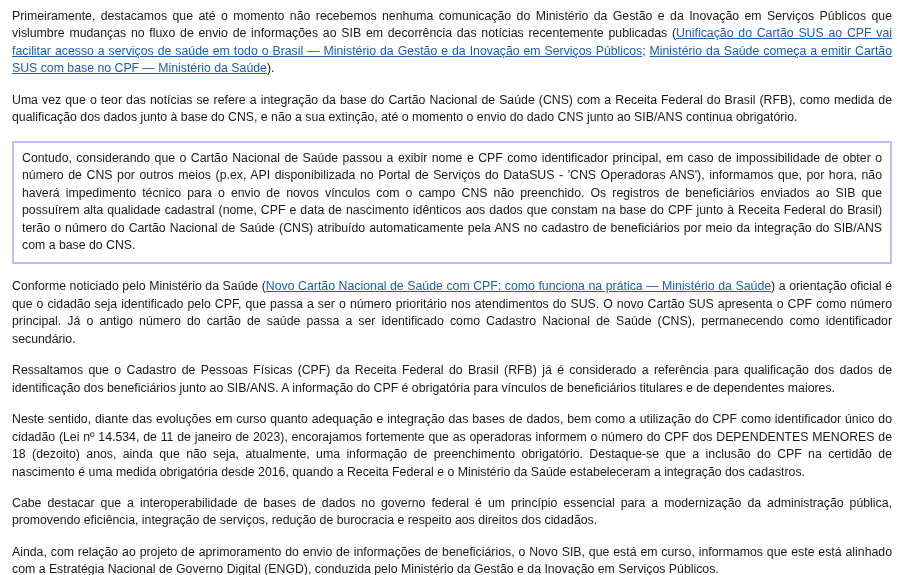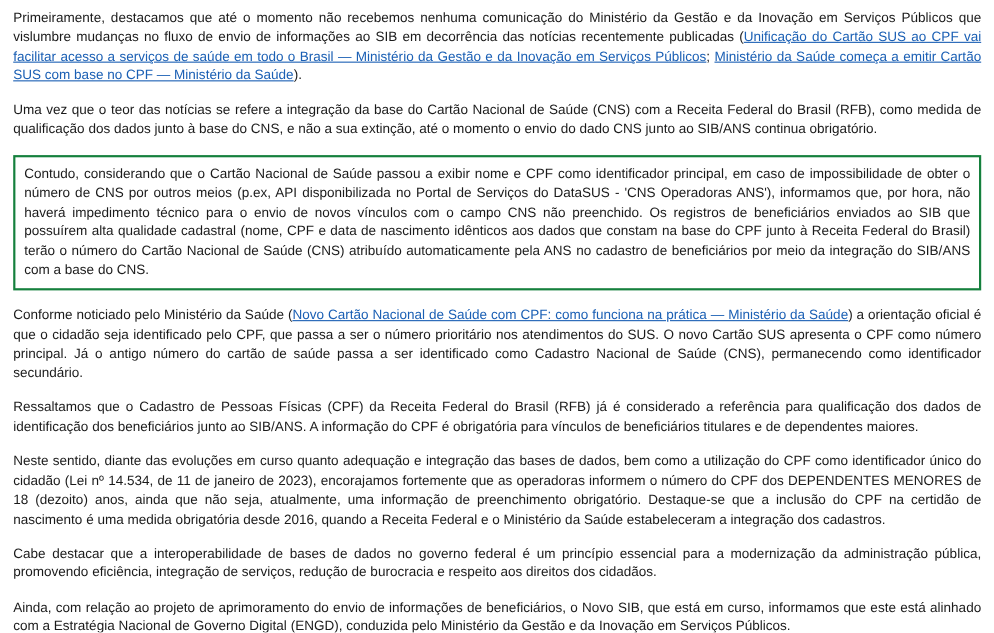--- a/index.html
+++ b/index.html
@@ -24,21 +24,21 @@
   p.para {
     margin: 0 0 14px 0;
     text-align: justify;
   }
   a.link {
     color: #1a5fb4;
     text-decoration: underline;
     cursor: pointer;
   }
   .highlight-box {
-    border: 2px solid #15803d;
+    border: 2px solid #c4b5fd;
     padding: 7px 8px 8px 8px;
     margin: 0 0 14px 0;
     box-sizing: border-box;
   }
   .highlight-box p {
     margin: 0;
     text-align: justify;
   }
 </style>
 </head>

